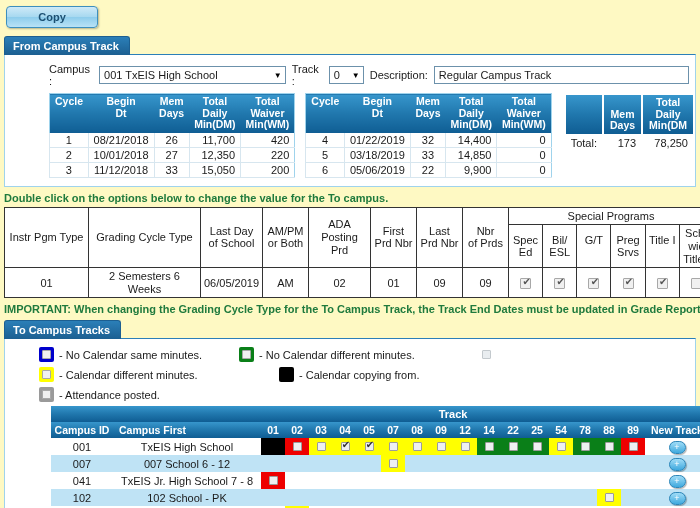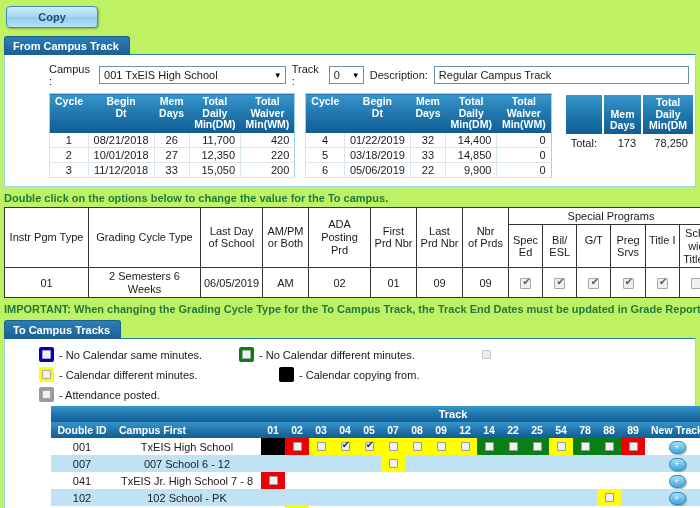--- a/index.html
+++ b/index.html
@@ -5,21 +5,21 @@
   * { box-sizing: border-box; }
   html, body {
     margin: 0; padding: 0;
     width: 700px; height: 508px;
     overflow: hidden;
     background: #ffffff;
     font-family: "Liberation Sans", sans-serif;
     font-size: 11px;
     color: #1a1a1a;
   }
-  .page { position: relative; width: 700px; height: 508px; background:#bef264; }
+  .page { position: relative; width: 700px; height: 508px; background:#fef9c3; }
 
   
   .copy-bar { padding: 6px 0 0 6px; }
   .btn-copy {
     width: 92px; height: 22px;
     border: 1px solid #3d8fbe;
     border-radius: 4px;
     background: linear-gradient(to bottom, #cfeaf8 0%, #a8d9f0 48%, #8ecdec 52%, #b9e2f6 100%);
     color: #1b4f72;
     font-weight: bold;
@@ -507,21 +507,21 @@
       <div class="track-wrap">
         <table class="track">
           <thead>
             <tr class="span">
               <th style="width:62px">&nbsp;</th>
               <th style="width:148px">&nbsp;</th>
               <th colspan="16">Track</th>
               <th style="width:64px">&nbsp;</th>
             </tr>
             <tr class="cols">
-              <th>Double ID</th>
+              <th>Campus ID</th>
               <th style="text-align:left;padding-left:6px">Campus First</th>
               <th style="width: 27px;">01</th>
                 <th style="width: 27px;">02</th>
                 <th style="width: 27px;">03</th>
                 <th style="width: 27px;">04</th>
                 <th style="width: 27px;">05</th>
                 <th style="width: 27px; text-align: center;">07</th>
                 <th style="width: 27px;">08</th>
                 <th style="width: 27px;">09</th>
                 <th style="width: 27px;">12</th>

